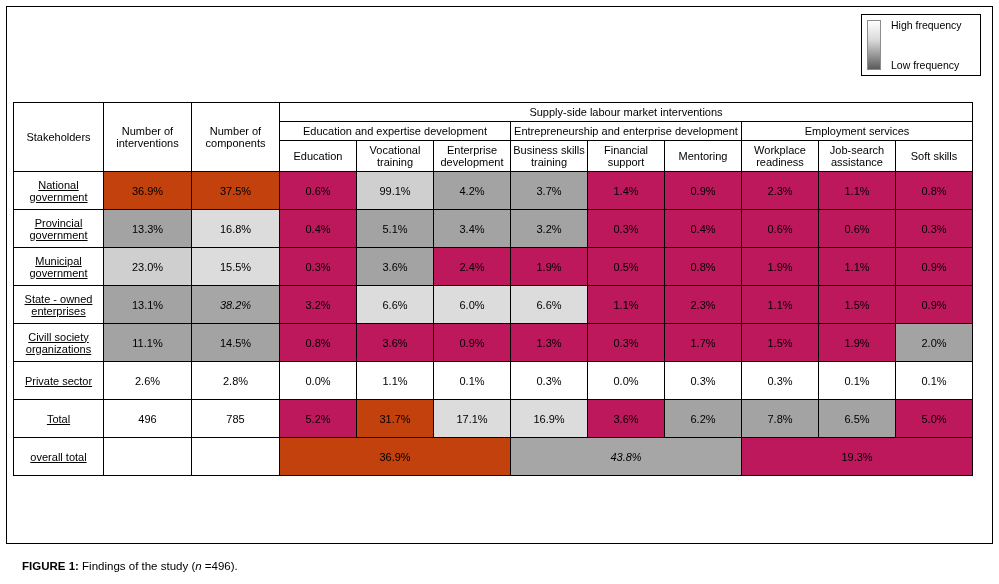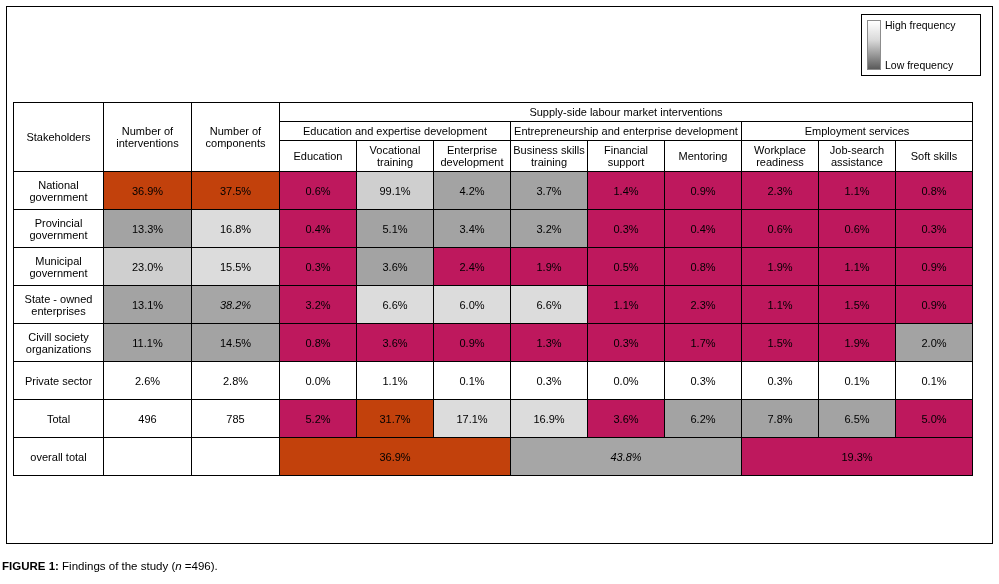--- a/index.html
+++ b/index.html
@@ -36,20 +36,21 @@
     position: absolute;
     right: 18px;
     top: 14px;
     width: 120px;
     height: 62px;
     border: 1px solid #000;
     background: #fff;
     box-sizing: border-box;
     display: flex;
     flex-direction: row;
+    gap: 6px;
   }
   .legend-bar {
     width: 14px;
     margin: 5px 4px 5px 5px;
     background: linear-gradient(to bottom, #ffffff 0%, #d9d9d9 40%, #9a9a9a 70%, #5a5a5a 100%);
     border: 1px solid #8c8c8c;
     box-sizing: border-box;
   }
   .legend-labels {
     flex: 1;
@@ -93,37 +94,38 @@
   .hdr-left {
     text-align: left;
     padding-left: 6px;
     margin-top: 24px;
   }
   .rowlabel {
     text-align: left;
     padding-left: 6px;
     font-size: 11px;
     height: 38px;
+    text-decoration: underline;
   }
   .datacell {
     height: 38px;
   }
   .blank-cell { border: 1px solid #000; }
   
   .s0 { background: #ffffff; }
   .s1 { background: #be185d; }
   .s2 { background: #a3a3a3; }
   .s3 { background: #dcdcdc; }
   .s4 { background: #cfcfcf; }
   .s5 { background: #c2410c; }
   .s6 { background: #a6a6a6; font-style: italic; }
 
   .caption {
     position: absolute;
-    left: 2px;
+    left: 22px;
     bottom: 12px;
     font-size: 11.5px;
   }
   .caption b { font-weight: bold; }
   .caption i { font-style: italic; }
   .col-stake { width: 90px; }
   .col-num { width: 88px; }
   .col-data { width: 80px; }
 </style>
 </head>

